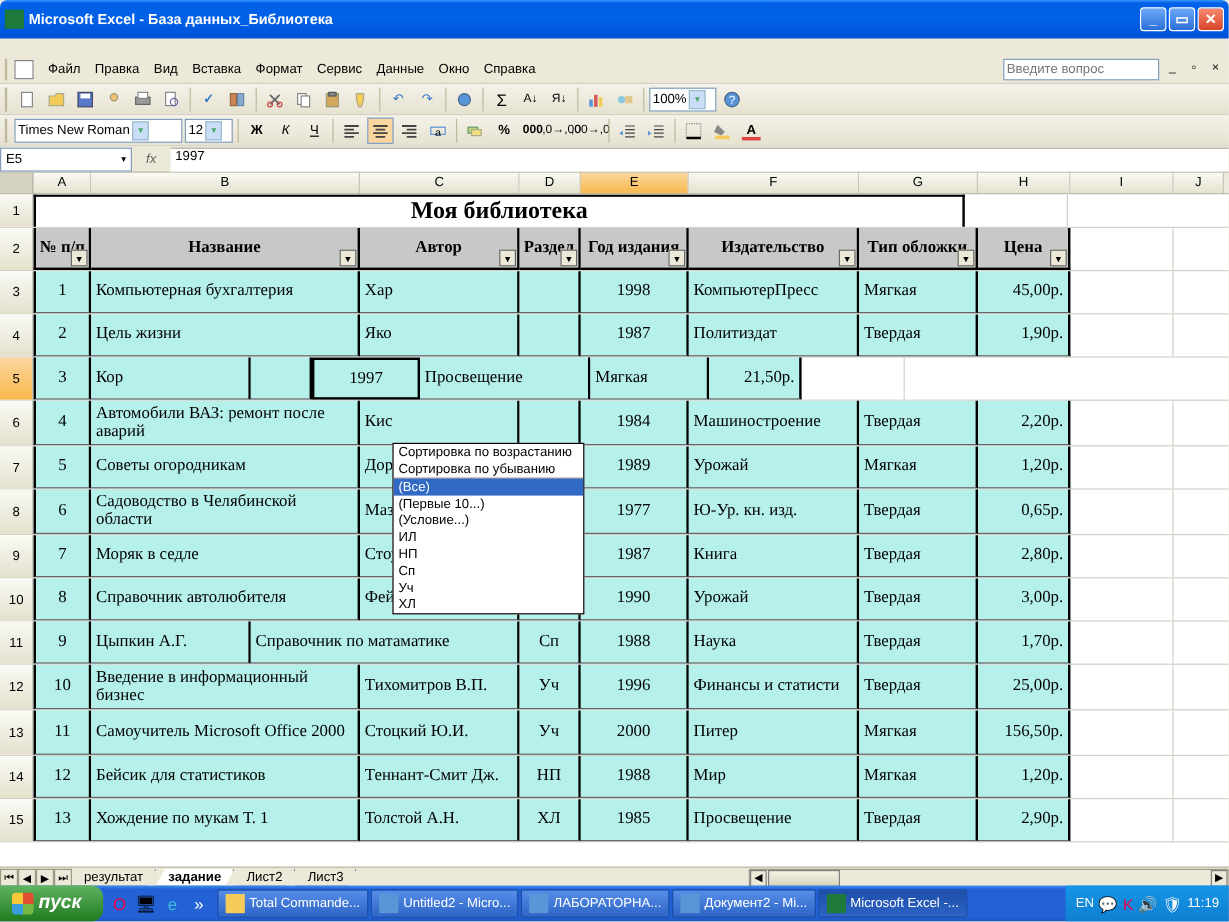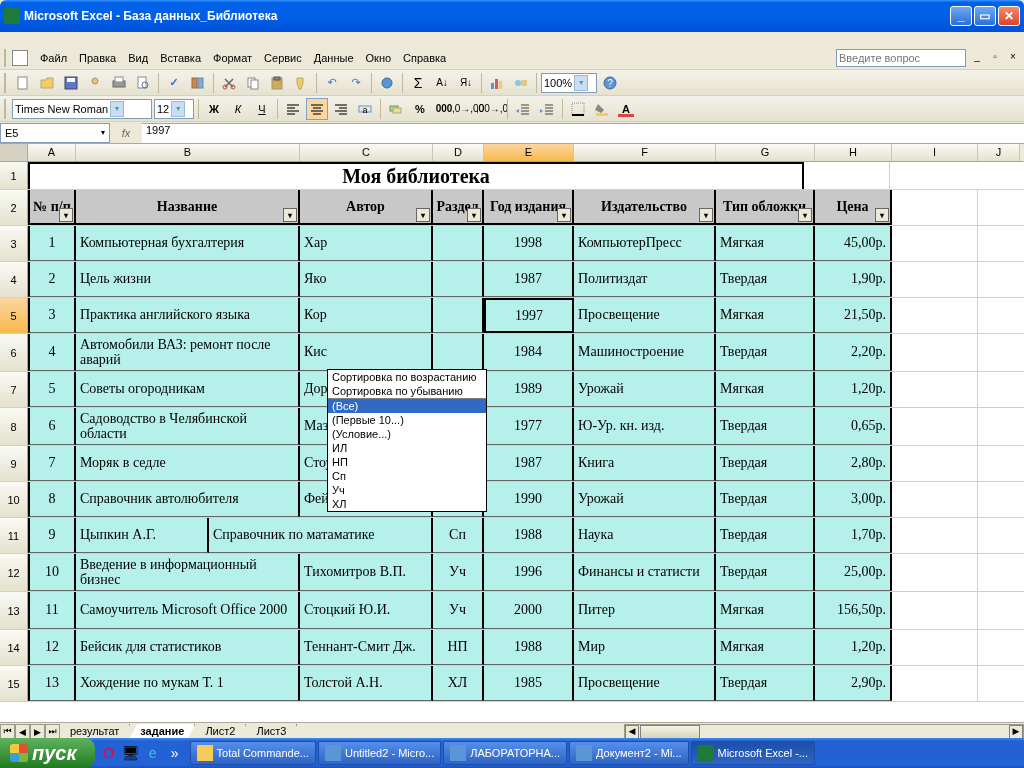--- a/index.html
+++ b/index.html
@@ -78,21 +78,21 @@
 .sheettabs .tab.active { background: white; font-weight: bold;}
 .sheettabs .hscroll { margin-left:auto; width:400px; height:16px; background:#ece9d8; border:1px solid #9e9a85; position:relative;}
 .sheettabs .hscroll .btn { width:14px; height:14px; background:#ece9d8; border:1px solid #808080; position:absolute; font-size:9px; text-align:center;}
 .sheettabs .hscroll .thumb { position:absolute; left:15px; width:60px; height:14px; background:linear-gradient(#f5f3e7,#d8d4bd); border:1px solid #808080;}
 
 
 .statusbar { height: 20px; background: #ece9d8; border-top: 1px solid #aca899; padding: 2px 6px; font-size:11px;}
 
 
 .taskbar { position:absolute; bottom:0; left:0; right:0; height: 30px; background: linear-gradient(to bottom, #3c8cef 0%, #2262d4 10%, #2262d4 90%, #1a4fbf 100%); display:flex; align-items:center; }
-.startbtn { height:30px; padding: 0 18px 0 10px; background: linear-gradient(to bottom, #5fb35f, #1f7a1f); color:white; font-weight:bold; font-style:italic; font-size:20px; display:flex; align-items:center; border-radius: 0 10px 10px 0;}
+.startbtn { height:30px; padding: 0 18px 0 10px; background: linear-gradient(to bottom, #5fb35f, #1f7a1f); color:white; font-weight:bold; font-style:italic; font-size:16px; display:flex; align-items:center; border-radius: 0 10px 10px 0;}
 .startbtn::before { content:''; width:18px; height:18px; border-radius:3px; margin-right:4px; 
   background: conic-gradient(#e05030 0 25%, #76b842 0 50%, #3a9edb 0 75%, #f7c838 0 100%); }
 .taskbar .quick { display:flex; gap:2px; margin: 0 4px;}
 .taskbar .quick .qicon { width:20px; height:20px; display:flex; align-items:center; justify-content:center; font-size:14px;}
 .taskbar .taskbtn { height: 24px; padding: 0 6px; margin: 0 1px; background: linear-gradient(#568ee8,#2d64c6); border: 1px solid #1e4fa8; color:white; font-size:11px; display:flex; align-items:center; border-radius:2px; gap:4px; max-width:130px; overflow:hidden; white-space:nowrap;}
 .taskbar .taskbtn.active { background: linear-gradient(#1e4fa8,#2d64c6); }
 .taskbar .taskbtn .ticon { width:16px; height:16px; flex-shrink:0;}
 .taskbar .tray { margin-left:auto; height:30px; background: linear-gradient(to bottom, #1695e6, #0f7fd1); padding: 0 8px; display:flex; align-items:center; color:white; gap:4px; font-size:11px;}
 .taskbar .tray .ticon { font-size:13px;}
 
@@ -406,21 +406,20 @@
         <div class="cell datacell cD" style="justify-content:center;"></div>
         <div class="cell datacell cE " style="justify-content:center;">1987</div>
         <div class="cell datacell cF">Политиздат</div>
         <div class="cell datacell cG">Твердая</div>
         <div class="cell datacell cH" style="justify-content:flex-end;">1,90р.</div>
         <div class="cell cI"></div>
       </div>
       <div class="gridrow" style="height: 36px;">
         <div class="rowhdr sel">5</div>
         <div class="cell datacell cA" style="justify-content:center;border-left:2px solid #000;">3</div>
-        <div class="cell datacell cB" style="white-space:nowrap;line-height:1.1;">Практика английского языка</div>
         <div class="cell datacell cC">Кор</div>
         <div class="cell datacell cD" style="justify-content:center;"></div>
         <div class="cell datacell cE selcell" style="justify-content:center;">1997</div>
         <div class="cell datacell cF">Просвещение</div>
         <div class="cell datacell cG">Мягкая</div>
         <div class="cell datacell cH" style="justify-content:flex-end;">21,50р.</div>
         <div class="cell cI"></div>
       </div>
       <div class="gridrow" style="height: 38px;">
         <div class="rowhdr ">6</div>
@@ -603,13 +602,21 @@
       </div>
       <div class="taskbtn">
         <span class="ticon" style="background:#5a95d8;"></span>
         <span>Документ2 - Mi...</span>
       </div>
       <div class="taskbtn active">
         <span class="ticon" style="background:#1e7a3a;"></span>
         <span>Microsoft Excel -...</span>
       </div>
     </div>
+  <div class="tray">
+    <span>EN</span>
+    <span class="ticon">💬</span>
+    <span class="ticon" style="color:#e04;">K</span>
+    <span class="ticon">🔊</span>
+    <span class="ticon">🛡</span>
+    <span>11:19</span>
+  </div>
 </div>
 
 </body></html>

